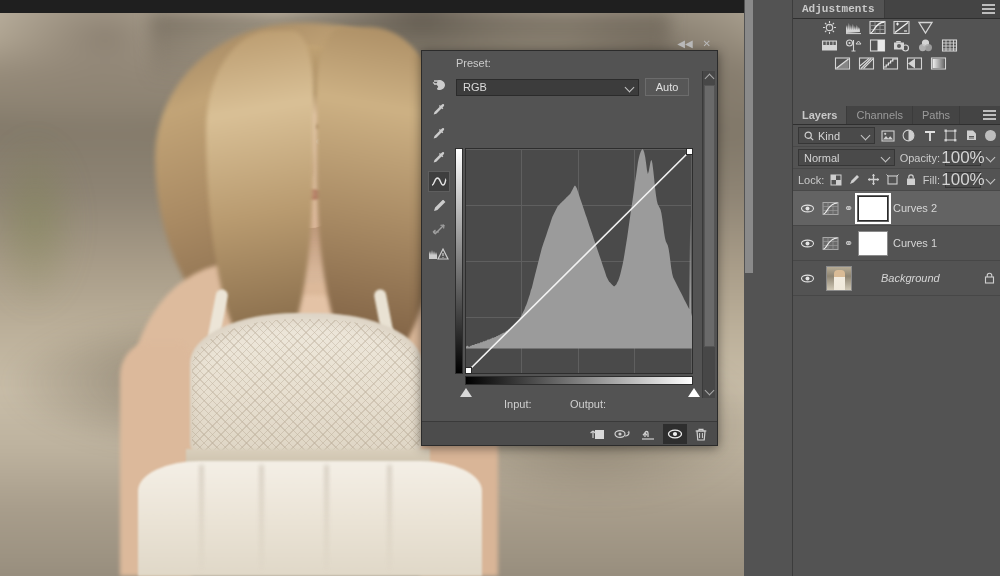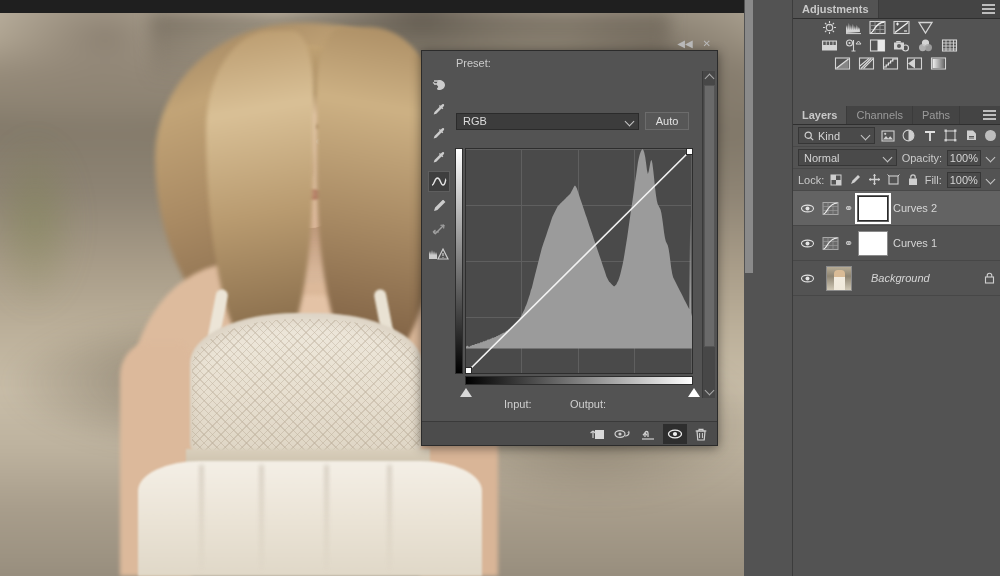--- a/index.html
+++ b/index.html
@@ -178,40 +178,40 @@
     border:1px solid #555; cursor:pointer;}
 
   .prop-foot { position:absolute; left:0; bottom:0; width:100%; height:24px; background:#4c4c4c;
     border-top:1px solid #3a3a3a; display:flex; align-items:center; justify-content:flex-end; padding-right:4px; gap:2px;}
   .fb { width:24px; height:20px; display:flex; align-items:center; justify-content:center; cursor:pointer; color:#ccc;}
   .fb.on { background:#2e2e2e;}
 
   
   #dock { position:absolute; left:792px; top:0; width:208px; height:576px; background:#535353;
           border-left:1px solid #3c3c3c;}
-  #adjust { height:83px; position:relative; }
+  #adjust { height:83px; position:relative;font-family:Liberation Mono, monospace; }
   .dock-tabs { height:19px; background:#444; display:flex; border-bottom:1px solid #2f2f2f; position:relative;}
   .dtab { padding:0 9px; display:flex; align-items:center; font-size:11px; color:#c9c9c9; background:#535353;
           border-right:1px solid #3b3b3b; font-weight:bold;}
   .dtab.inactive { background:#444; color:#9b9b9b; font-weight:normal;}
   .adj-sub { padding:5px 0 3px 8px; font-size:11px; color:#d2d2d2; font-weight:bold;}
   .adj-rows { padding:1px 0 0 28px; }
   .adj-row { display:flex; gap:7px; margin-bottom:3px;}
   .aic { width:17px; height:15px; cursor:pointer; position:relative;}
 
   #layerspanel { position:absolute; left:0; top:106px; width:208px; height:335px; }
   .lp-row { height:22px; display:flex; align-items:center; padding:0 5px; gap:5px; border-bottom:1px solid #484848;}
   .filt { height:17px; background:#4a4a4a; border:1px solid #363636; display:flex; align-items:center;
           padding:0 4px 0 5px; gap:4px; width:78px; position:relative; cursor:pointer; font-size:11px;}
   .fic { width:16px; height:15px; display:flex; align-items:center; justify-content:center; cursor:pointer;}
   .toggle { width:11px; height:11px; border-radius:50%; background:#bdbdbd; margin-left:1px; cursor:pointer;}
   .mode { height:17px; background:#4a4a4a; border:1px solid #363636; width:105px; display:flex;
           align-items:center; padding:0 4px 0 5px; position:relative; cursor:pointer; font-size:11px;}
   .numf { height:16px; background:#4a4a4a; border:1px solid #363636; width:36px; display:flex;
-          align-items:center; justify-content:center; font-size:11px; cursor:text;}
+          align-items:center; justify-content:center; font-size:17px; cursor:text;}
   .spin { width:11px; height:16px; display:flex; align-items:center; justify-content:center; cursor:pointer;}
   .lock-ic { width:15px; height:14px; display:flex; align-items:center; justify-content:center; cursor:pointer; color:#cfcfcf;}
 
   .layer { height:35px; display:flex; align-items:center; padding:0 6px 0 4px; gap:5px;
            border-bottom:1px solid #474747; cursor:pointer;}
   .layer.sel { background:#636363;}
   .eye-c { width:20px; display:flex; align-items:center; justify-content:center; cursor:pointer;}
   .lthumb { width:17px; height:15px;}
   .link-ic { width:9px; text-align:center; color:#cfcfcf; font-size:11px;}
   .mask-th { width:30px; height:25px; background:#fff; border:1px solid #8a8a8a;}
@@ -286,21 +286,21 @@
     </div>
 
 
 
     <div class="prop-body">
 
       <div class="row" style="top:6px;">
         <span class="lbl">Preset:</span>
       </div>
 
-      <div class="row" style="top:27px;margin-top:34px;">
+      <div class="row" style="top:27px;">
         <div class="sel-box" style="width:183px">
           <span>RGB</span>
           <span class="chev"></span>
         </div>
         <div class="btn-auto">
           <span>Auto</span>
         </div>
       </div>
 
       <div class="toolstrip">
@@ -718,21 +718,21 @@
       </div>
 
       <div class="layer">
         <div class="eye-c">
           <svg width="15" height="11" viewBox="0 0 15 11">
               <ellipse cx="7.5" cy="5.5" rx="6" ry="3.4" fill="none" stroke="#e2e2e2" stroke-width="1.1"></ellipse>
               <circle cx="7.5" cy="5.5" r="2" fill="#e2e2e2"></circle>
             </svg>
         </div>
         <div class="ph-th" style="margin-left:4px"></div>
-        <div class="lname bg" style="margin-left:14px">Background</div>
+        <div class="lname bg" style="margin-left:24px">Background</div>
         <div class="lock-right">
           <svg width="11" height="12" viewBox="0 0 11 12">
               <rect x="1.5" y="5" width="8" height="6" fill="none" stroke="#cfcfcf" stroke-width="1.1"></rect>
               <path d="M3.2 5V3.6a2.3 2.3 0 0 1 4.6 0V5" fill="none" stroke="#cfcfcf" stroke-width="1.1"></path>
             </svg>
         </div>
       </div>
     </div>
   </div>
 </div>

